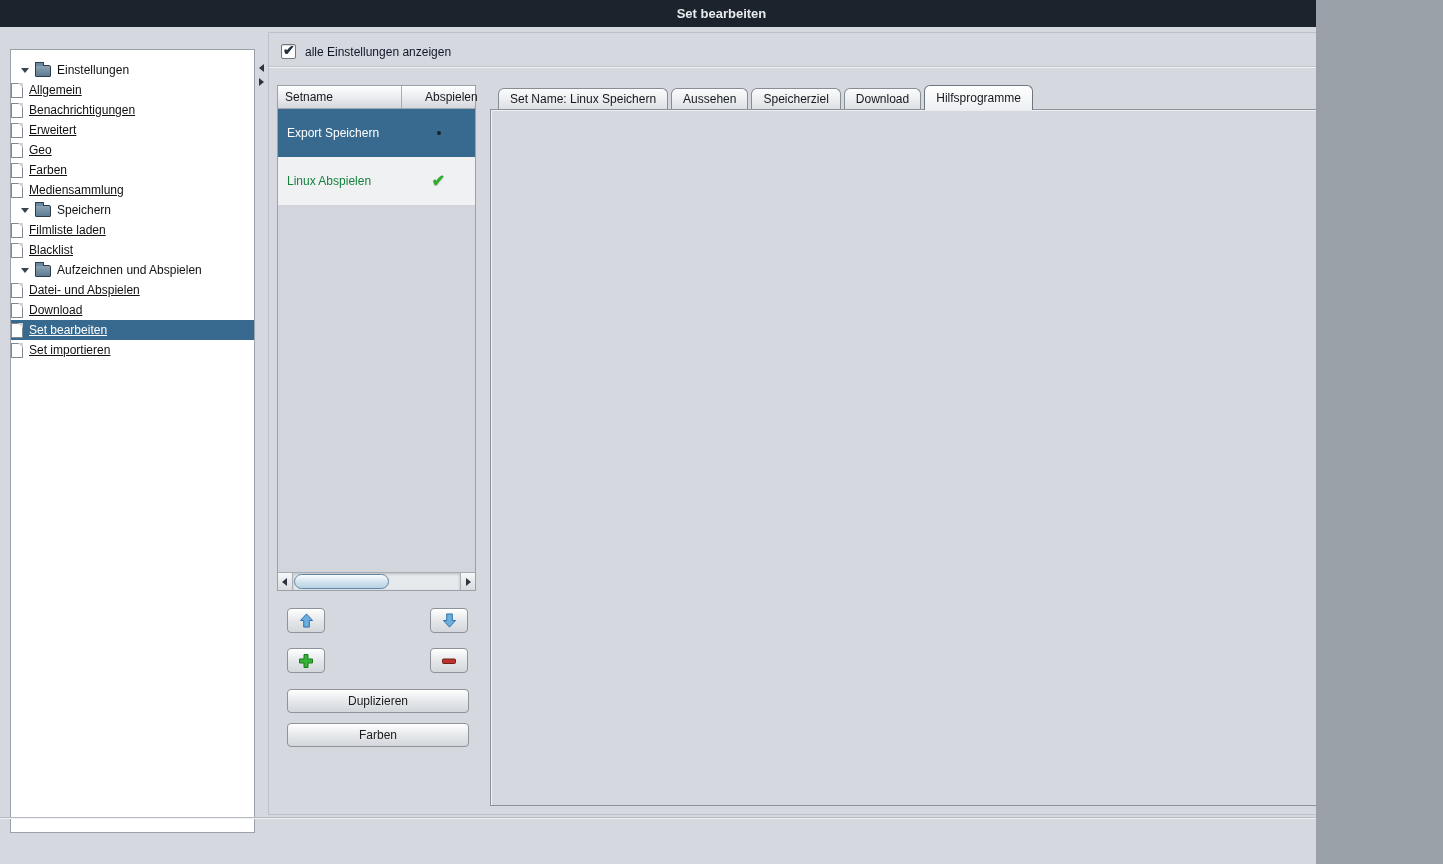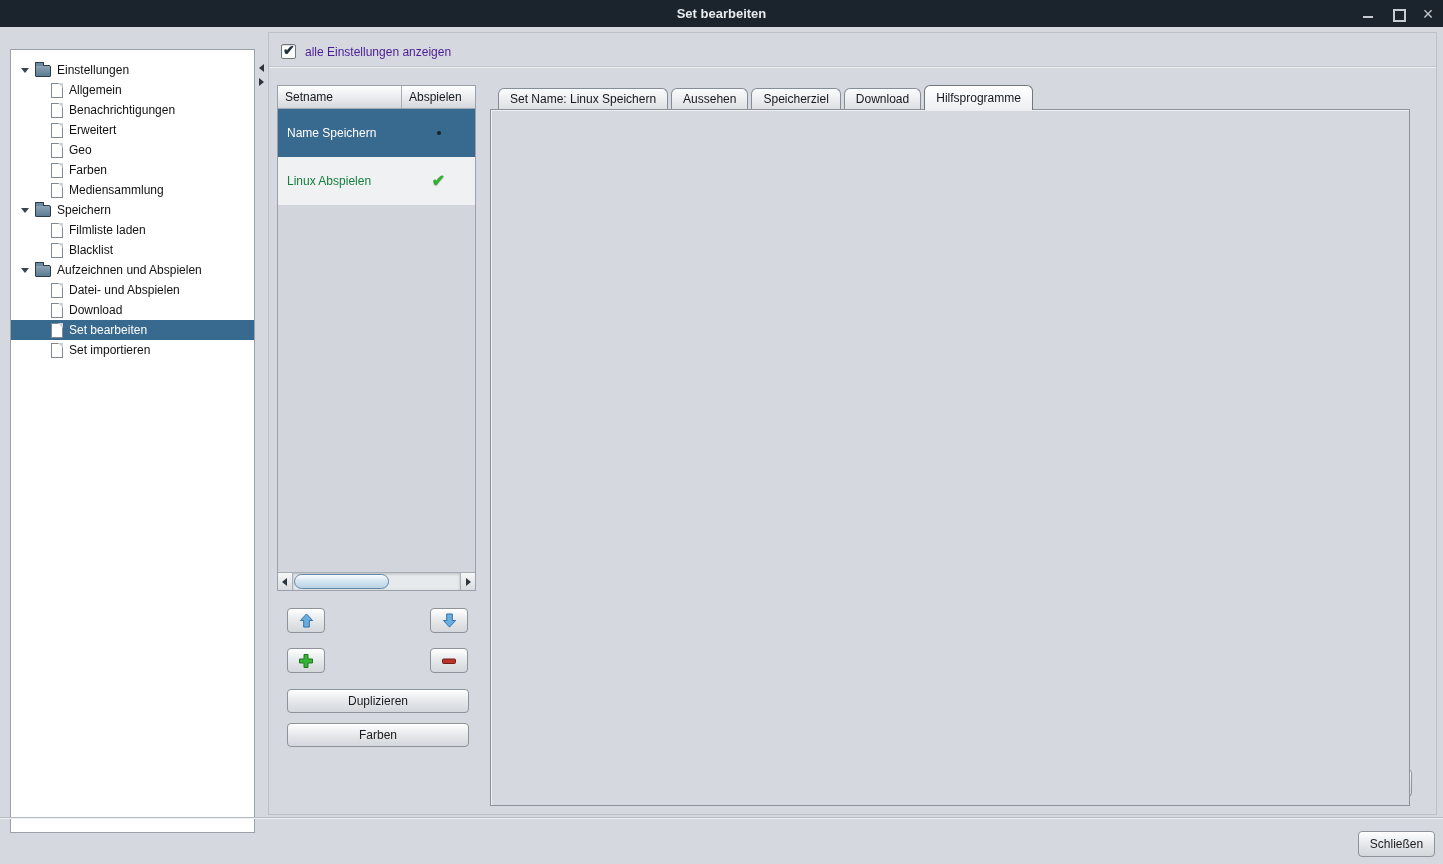--- a/index.html
+++ b/index.html
@@ -1,17 +1,17 @@
 <!DOCTYPE html>
 <html><head>
 <meta charset="utf-8">
 <style>
   html,body{margin:0;padding:0;background:#9aa0a8;}
   *{box-sizing:border-box;font-family:"Liberation Sans",sans-serif;}
-  .root{position:relative;width:1443px;height:864px;background:#d5d8de;overflow:hidden;}
+  .root{position:relative;width:1316px;height:864px;background:#d5d8de;overflow:hidden;}
 
   
   .titlebar{position:absolute;left:0;top:0;width:1443px;height:27px;background:#1b242c;display:flex;align-items:center;justify-content:center;}
   .titlebar .title{color:#e8ebee;font-size:13px;font-weight:bold;}
   .win-controls{position:absolute;right:8px;top:0;height:27px;display:flex;align-items:center;gap:16px;}
   .wc{width:14px;height:14px;position:relative;cursor:pointer;}
   .wc-min::before{content:"";position:absolute;left:2px;bottom:3px;width:10px;height:2px;background:#c6ccd1;}
   .wc-max::before{content:"";position:absolute;left:2px;top:2px;width:9px;height:9px;border:2px solid #c6ccd1;}
   .wc-close{color:#c6ccd1;font-size:18px;line-height:14px;text-align:center;}
   .wc-close::before{content:"×";}
@@ -24,44 +24,44 @@
   .cb.checked::after{content:"✔";position:absolute;left:1px;top:-3px;font-size:14px;font-weight:bold;color:#22313d;}
   .icon-dot{width:4px;height:4px;border-radius:50%;background:#2b343c;display:inline-block;}
   .row-sel .icon-dot{background:#16222b;}
   .icon-check{display:inline-block;color:#2fae2f;font-size:16px;font-weight:bold;line-height:16px;text-shadow:0 1px 1px rgba(0,0,0,.25);}
   .icon-check::before{content:"✔";}
 
   
   .left-panel{position:absolute;left:10px;top:32px;width:245px;height:784px;background:#fff;border:1px solid #9aa1a8;padding-top:10px;margin-top:17px;}
   .tree-row{display:flex;align-items:center;height:20px;gap:6px;font-size:12px;color:#111;cursor:pointer;white-space:nowrap;}
   .tree-row.folder{padding-left:10px;}
-  .tree-row.page{padding-left:40px;}
+  .tree-row.page{text-decoration:underline;}
   .tree-row.selected{background:#376a8e;color:#fff;}
   .tri{width:0;height:0;border-left:4px solid transparent;border-right:4px solid transparent;border-top:5px solid #39434c;flex:0 0 auto;}
   .icon-folder{width:16px;height:12px;background:linear-gradient(#8ca3b4,#5c7c92);border:1px solid #2c3c48;border-radius:1px 2px 1px 1px;position:relative;flex:0 0 auto;margin-top:2px;}
   .icon-folder::before{content:"";position:absolute;left:-1px;top:-4px;width:7px;height:3px;background:#6d8ba0;border:1px solid #2c3c48;border-bottom:none;border-radius:1px 1px 0 0;}
   .icon-page{width:12px;height:15px;background:#fff;border:1px solid #81888f;position:relative;flex:0 0 auto;}
   .icon-page::after{content:"";position:absolute;right:-1px;top:-1px;border-style:solid;border-width:0 5px 5px 0;border-color:transparent #cdd2d6 transparent transparent;}
 
   
   .split-arrows{position:absolute;left:257px;top:62px;width:10px;height:32px;cursor:col-resize;}
   .sa{width:0;height:0;position:absolute;left:2px;}
   .sa-left{top:2px;border-top:4px solid transparent;border-bottom:4px solid transparent;border-right:5px solid #2d353c;}
   .sa-right{top:16px;border-top:4px solid transparent;border-bottom:4px solid transparent;border-left:5px solid #2d353c;}
 
   
   .right-frame{position:absolute;left:268px;top:32px;width:1169px;height:783px;border:1px solid #bcc1c7;pointer-events:none;}
   .hline-top{position:absolute;left:269px;top:66px;width:1167px;height:0;border-top:1px solid #c0c5ca;border-bottom:1px solid #eef0f2;}
 
   
-  .show-all{position:absolute;left:281px;top:44px;display:flex;align-items:center;gap:9px;font-size:12px;color:#4c1d95;}
+  .show-all{position:absolute;left:281px;top:44px;display:flex;align-items:center;gap:9px;font-size:12px;color:#0f172a;}
 
   
   .set-panel{position:absolute;left:277px;top:85px;width:199px;height:506px;border:1px solid #9aa1a8;background:#d2d5db;display:flex;flex-direction:column;}
-  .th{background:linear-gradient(#ffffff,#e9ebee 55%,#d4d7dc);border-bottom:1px solid #a2a8af;color:#15191d;font-size:12px;}
+  .th{background:linear-gradient(#ffffff,#e9ebee 55%,#d4d7dc);border-bottom:1px solid #a2a8af;color:#15191d;font-size:12px;gap:16px;}
   .sl-header{height:23px;display:grid;grid-template-columns:124px 1fr;flex:0 0 auto;}
   .sl-header div{padding-left:7px;line-height:22px;border-right:1px solid #a7adb4;}
   .sl-header div:last-child{border-right:none;}
   .sl-row{height:48px;display:grid;grid-template-columns:124px 1fr;align-items:center;font-size:12px;color:#15803d;cursor:pointer;background:#f0f1f3;}
   .sl-row .nm{padding-left:9px;}
   .sl-row .ic{display:flex;justify-content:center;}
   .sl-row.row-sel{background:#376a8e;color:#fff;}
   .sl-filler{flex:1;background:#d2d5db;}
 
   
@@ -206,21 +206,21 @@
     <span>alle Einstellungen anzeigen</span>
   </div>
   <div class="hline-top"></div>
 
   <div class="set-panel">
     <div class="sl-header th">
       <div>Setname</div>
       <div>Abspielen</div>
     </div>
     <div class="sl-row row-sel">
-      <span class="nm">Name Speichern</span>
+      <span class="nm">Export Speichern</span>
       <span class="ic">
           <span class="icon-dot"></span>
         </span>
     </div>
     <div class="sl-row">
       <span class="nm">Linux Abspielen</span>
       <span class="ic">
           <span class="icon-check"></span>
         </span>
     </div>

